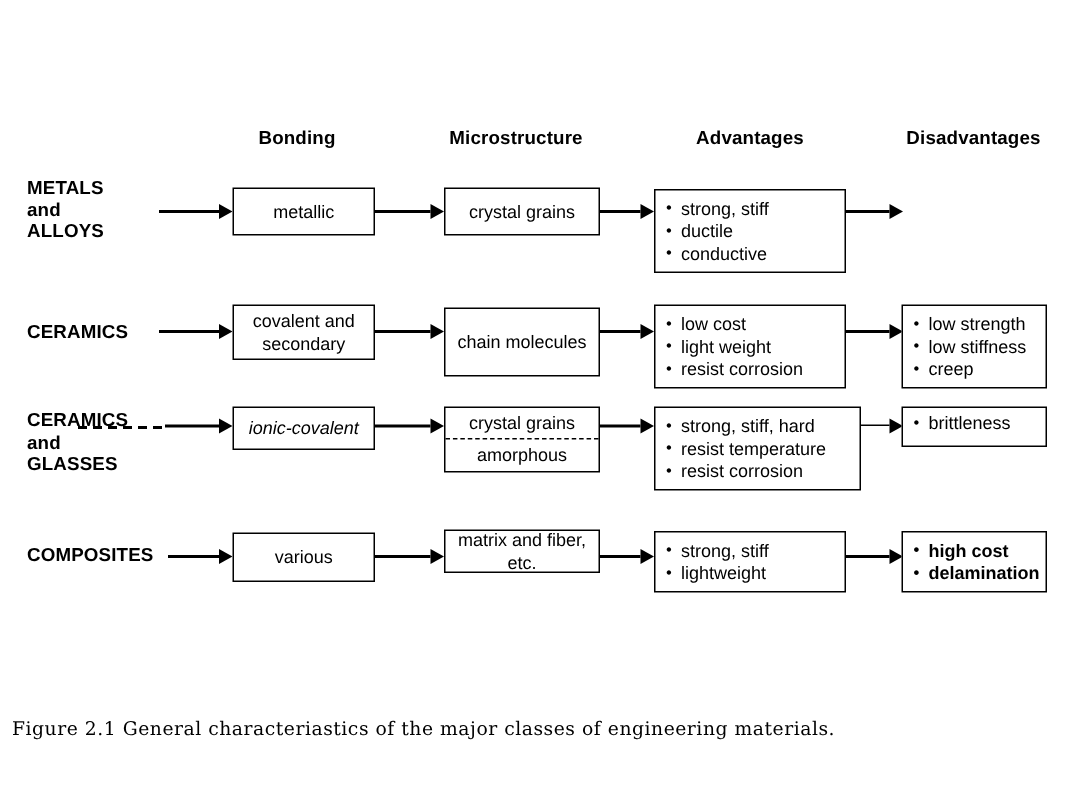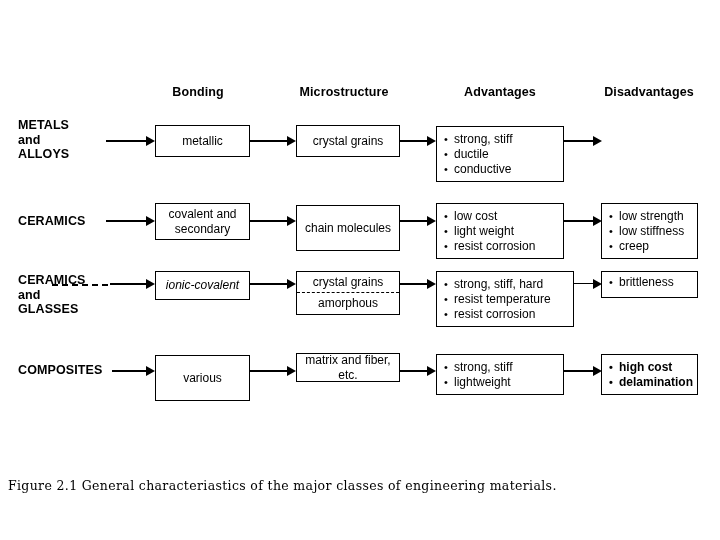--- a/index.html
+++ b/index.html
@@ -304,21 +304,21 @@
 
   <div class="row-label" style="left:18px; top:363px;">
     <span class="lbl-line">COMPOSITES</span>
   </div>
 
   <div class="arrow thin" style="left:112px; top:371px; width:43px;">
     <span class="shaft" style="width:34px;"></span>
     <span class="head" style="left:34px;"></span>
   </div>
 
-  <div class="node-box center" style="left:155px; top:355px; width:95px; height:46px;">
+  <div class="node-box center" style="left:155px; top:355px; width:95px; height:33px;">
     <span class="box-text">various</span>
   </div>
 
   <div class="arrow thin" style="left:250px; top:371px; width:46px;">
     <span class="shaft" style="width:37px;"></span>
     <span class="head" style="left:37px;"></span>
   </div>
 
   <div class="node-box center" style="left:296px; top:353px; width:104px; height:29px;">
     <span class="box-text">matrix and fiber,

